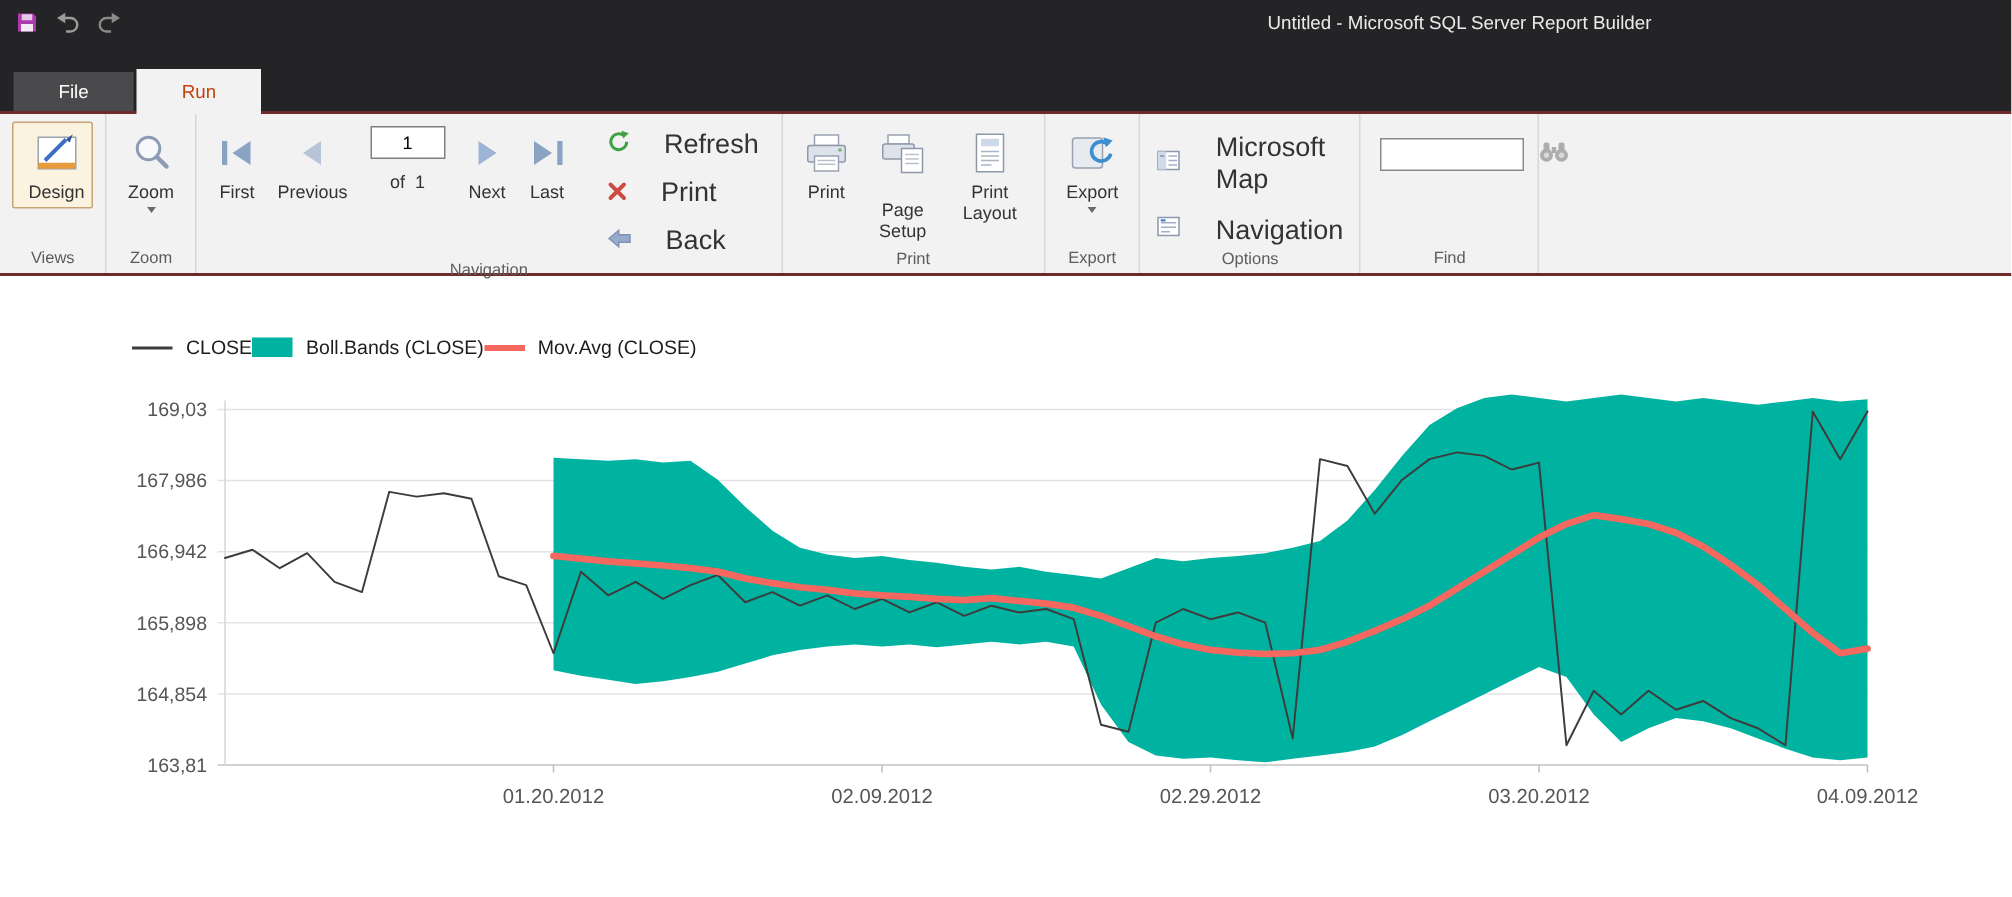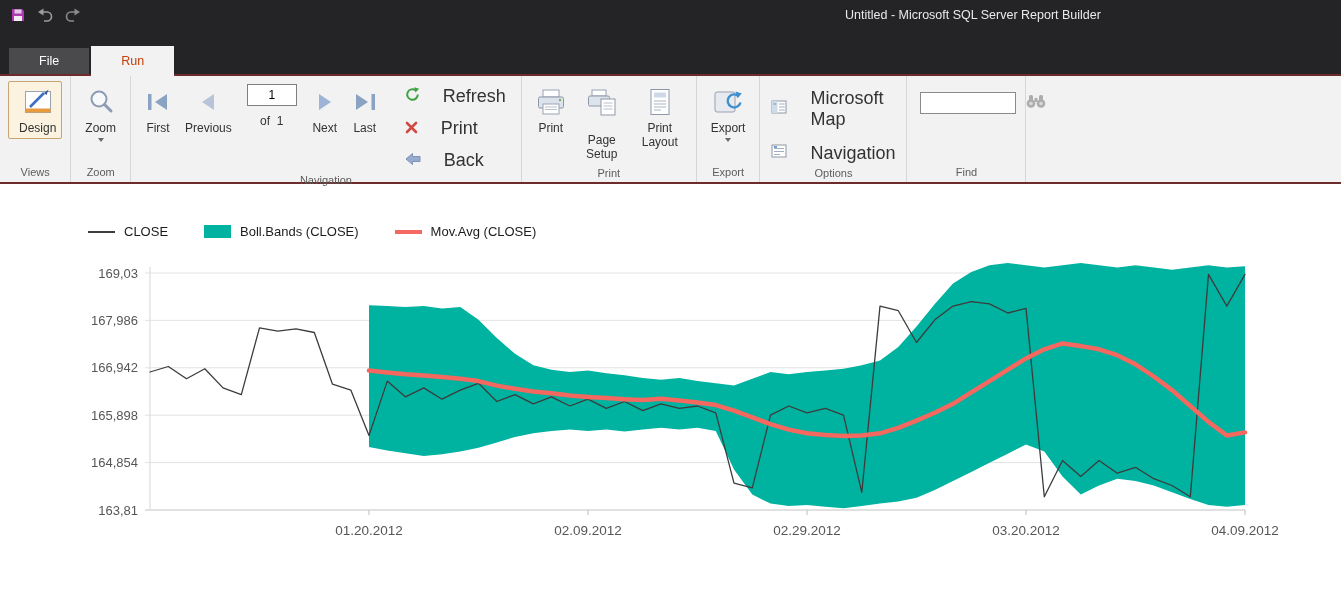--- a/index.html
+++ b/index.html
@@ -38,21 +38,21 @@
               font-family:inherit;background:#fff;padding:0;}
   .of-label{font-size:12px;color:#333;margin-top:8px;white-space:pre;text-align:center;}
   .nav-stack{display:flex;flex-direction:column;gap:9px;margin:4px 4px 0 16px;}
   .smallbtn{display:flex;align-items:center;gap:23px;font-size:18px;color:#333;padding:1px 4px;cursor:default;}
   .opt-stack{display:flex;flex-direction:column;gap:11px;margin-top:6px;}
   .find-row{display:flex;align-items:center;gap:9px;margin-top:11px;padding:0 6px;}
   .find-input{width:88px;height:20px;border:1px solid #8a8a8a;background:#fff;font-family:inherit;font-size:12px;padding:0 3px;}
 
   
   .content{background:#fff;height:414px;}
-  .legend{display:flex;align-items:center;gap:36px;margin:40px 0 0 88px;font-size:13px;color:#1c1c1c;}
+  .legend{display:flex;align-items:center;margin:40px 0 0 88px;font-size:13px;color:#1c1c1c;}
   .legend-item{display:flex;align-items:center;gap:9px;}
   .sw-line{width:27px;height:2px;display:inline-block;}
   .sw-area{width:27px;height:13px;display:inline-block;}
   .sw-thick{width:27px;height:4px;display:inline-block;}
   #chart-svg{display:block;margin:4px 0 0 20px;}
 </style>
 </head>
 <body>
 
 <div class="app">

